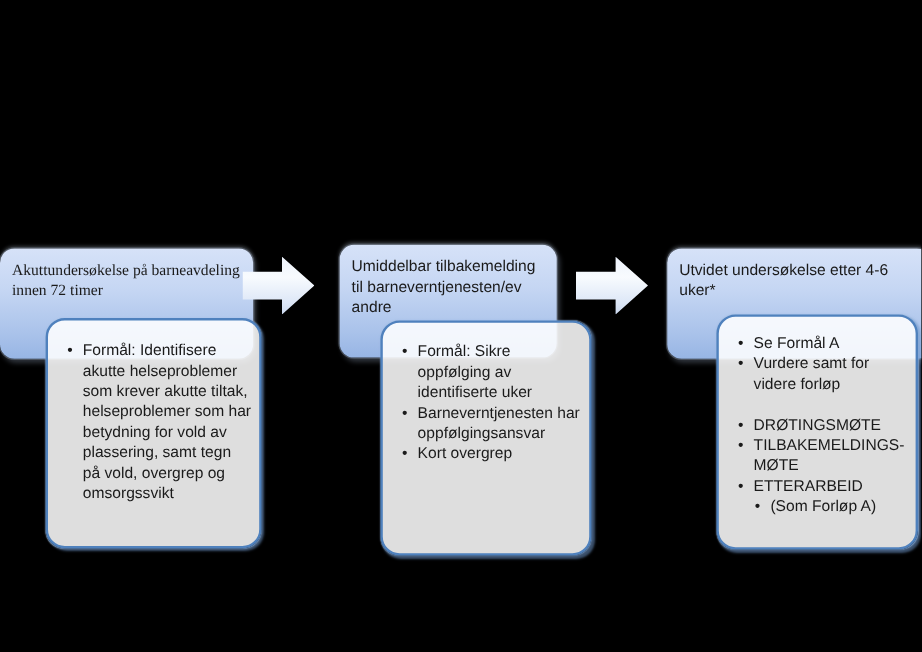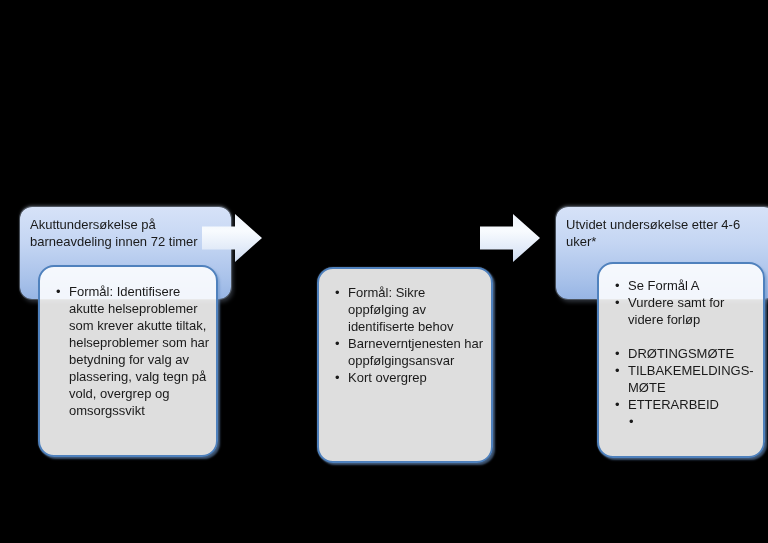--- a/index.html
+++ b/index.html
@@ -70,44 +70,47 @@
     background: linear-gradient(180deg, #eef3fc 0%, #f8fbfe 35%, #dde7f7 80%, #ccd9ef 100%);
     clip-path: polygon(0 26%, 55% 26%, 55% 0, 100% 50%, 55% 100%, 55% 74%, 0 74%);
     z-index: 1;
   }
 </style>
 </head>
 <body>
 
 <div class="stage">
 
-  <div class="header-box" style="left:20px; top:207px; width:211px; height:92px;">
+  <div class="header-box" style="left:0; top:207px; width:211px; height:92px;font-family:Liberation Serif, serif;">
     <span>Akuttundersøkelse på barneavdeling innen 72 timer</span>
   </div>
 
   <div class="block-arrow" style="left:202px; top:214px;"></div>
 
+  <div class="header-box" style="left:283px; top:204px; width:181px; height:94px;">
+    <span>Umiddelbar tilbakemelding til barneverntjenesten/ev andre</span>
+  </div>
 
   <div class="block-arrow" style="left:480px; top:214px;"></div>
 
   <div class="header-box" style="left:556px; top:207px; width:220px; height:92px;">
     <span>Utvidet undersøkelse etter 4-6 uker*</span>
   </div>
 
   <div class="callout" style="left:38px; top:265px; width:180px; height:192px; padding-top:16px;">
     <div class="bullet">
       <span class="dot">•</span>
-      <span class="txt">Formål: Identifisere akutte helseproblemer som krever akutte tiltak, helseproblemer som har betydning for valg av plassering, valg tegn på vold, overgrep og omsorgssvikt</span>
+      <span class="txt">Formål: Identifisere akutte helseproblemer som krever akutte tiltak, helseproblemer som har betydning for vold av plassering, samt tegn på vold, overgrep og omsorgssvikt</span>
     </div>
   </div>
 
   <div class="callout" style="left:317px; top:267px; width:176px; height:196px; padding-top:15px;">
     <div class="bullet">
       <span class="dot">•</span>
-      <span class="txt">Formål: Sikre oppfølging av identifiserte behov</span>
+      <span class="txt">Formål: Sikre oppfølging av identifiserte uker</span>
     </div>
     <div class="bullet">
       <span class="dot">•</span>
       <span class="txt">Barneverntjenesten har oppfølgingsansvar</span>
     </div>
     <div class="bullet">
       <span class="dot">•</span>
       <span class="txt">Kort overgrep</span>
     </div>
   </div>
@@ -129,16 +132,17 @@
     <div class="bullet">
       <span class="dot">•</span>
       <span class="txt">TILBAKEMELDINGS-MØTE</span>
     </div>
     <div class="bullet">
       <span class="dot">•</span>
       <span class="txt">ETTERARBEID</span>
     </div>
     <div class="bullet sub">
       <span class="dot">•</span>
+      <span class="txt">(Som Forløp A)</span>
     </div>
   </div>
 
 </div>
 
 </body></html>

